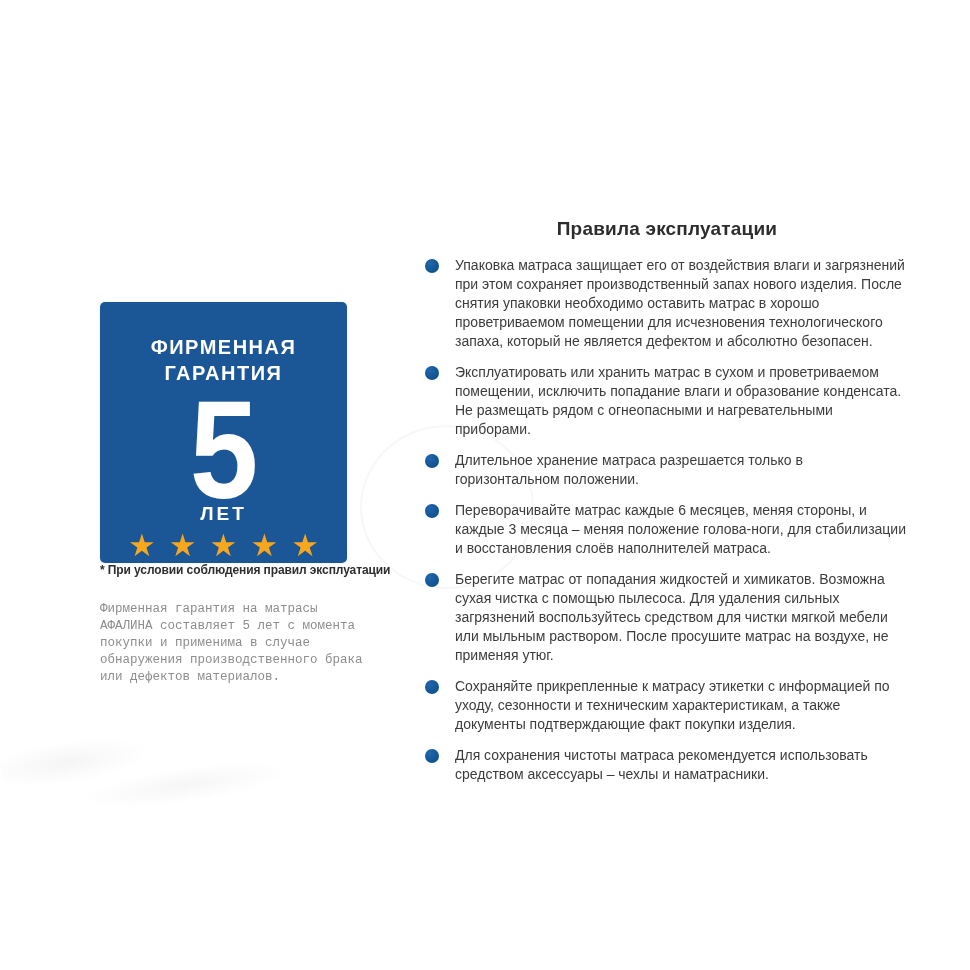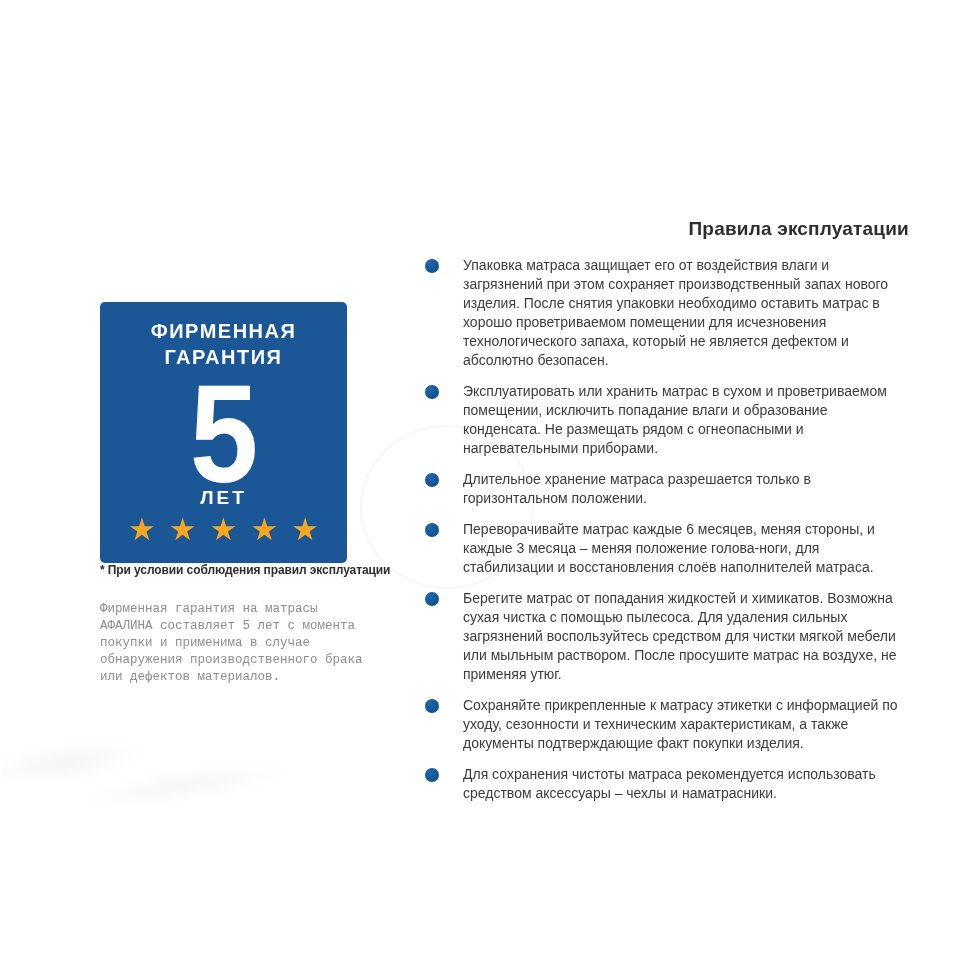--- a/index.html
+++ b/index.html
@@ -48,21 +48,21 @@
   }
   .badge {
     box-sizing: border-box;
     width: 247px;
     height: 261px;
     background: var(--badge_bg, #1b5796);
     border-radius: 5px;
     display: flex;
     flex-direction: column;
     align-items: center;
-    padding-top: 16px;
+    padding-top: 32px;
     box-shadow: 0 0 0 1px rgba(0,0,0,0.03);
   }
   .badge-title {
     color: var(--badge_text, #ffffff);
     font-weight: bold;
     font-size: 20px;
     line-height: 26px;
     letter-spacing: 1.5px;
     text-align: center;
     white-space: nowrap;
@@ -113,34 +113,34 @@
 
   
   .right-col {
     position: absolute;
     left: 425px;
     top: 218px;
     width: 484px;
   }
   .rules-title {
     margin: 0 0 16px 0;
-    text-align: right;
+    text-align: center;
     font-size: 19px;
     font-weight: bold;
     color: var(--heading_text, #2d2d2d);
     letter-spacing: 0.2px;
   }
   .rules-list {
     display: flex;
     flex-direction: column;
     gap: 12px;
   }
   .rule-item {
     display: flex;
-    gap: 24px;
+    gap: 16px;
     align-items: flex-start;
   }
   .bullet {
     flex: none;
     width: 14px;
     height: 14px;
     margin-top: 3px;
     border-radius: 50%;
     background: radial-gradient(circle at 35% 30%, #1f66ad 0%, var(--bullet, #11528f) 70%);
   }

